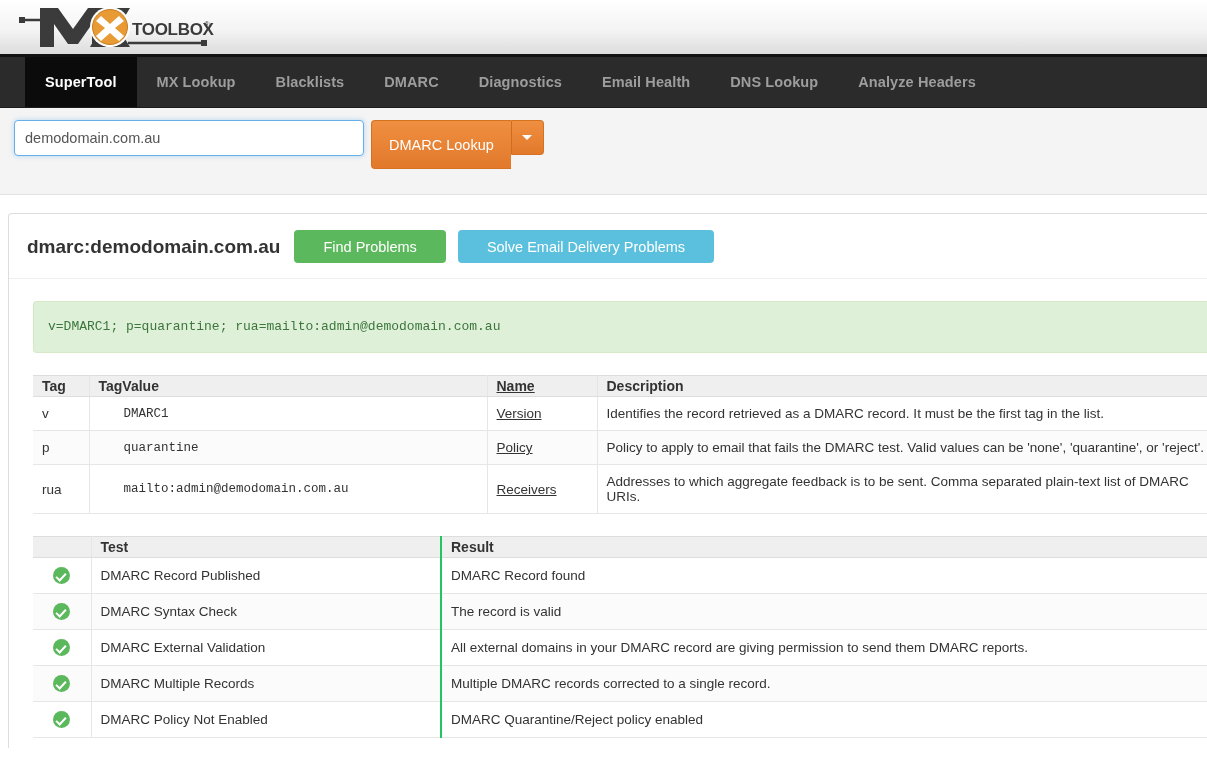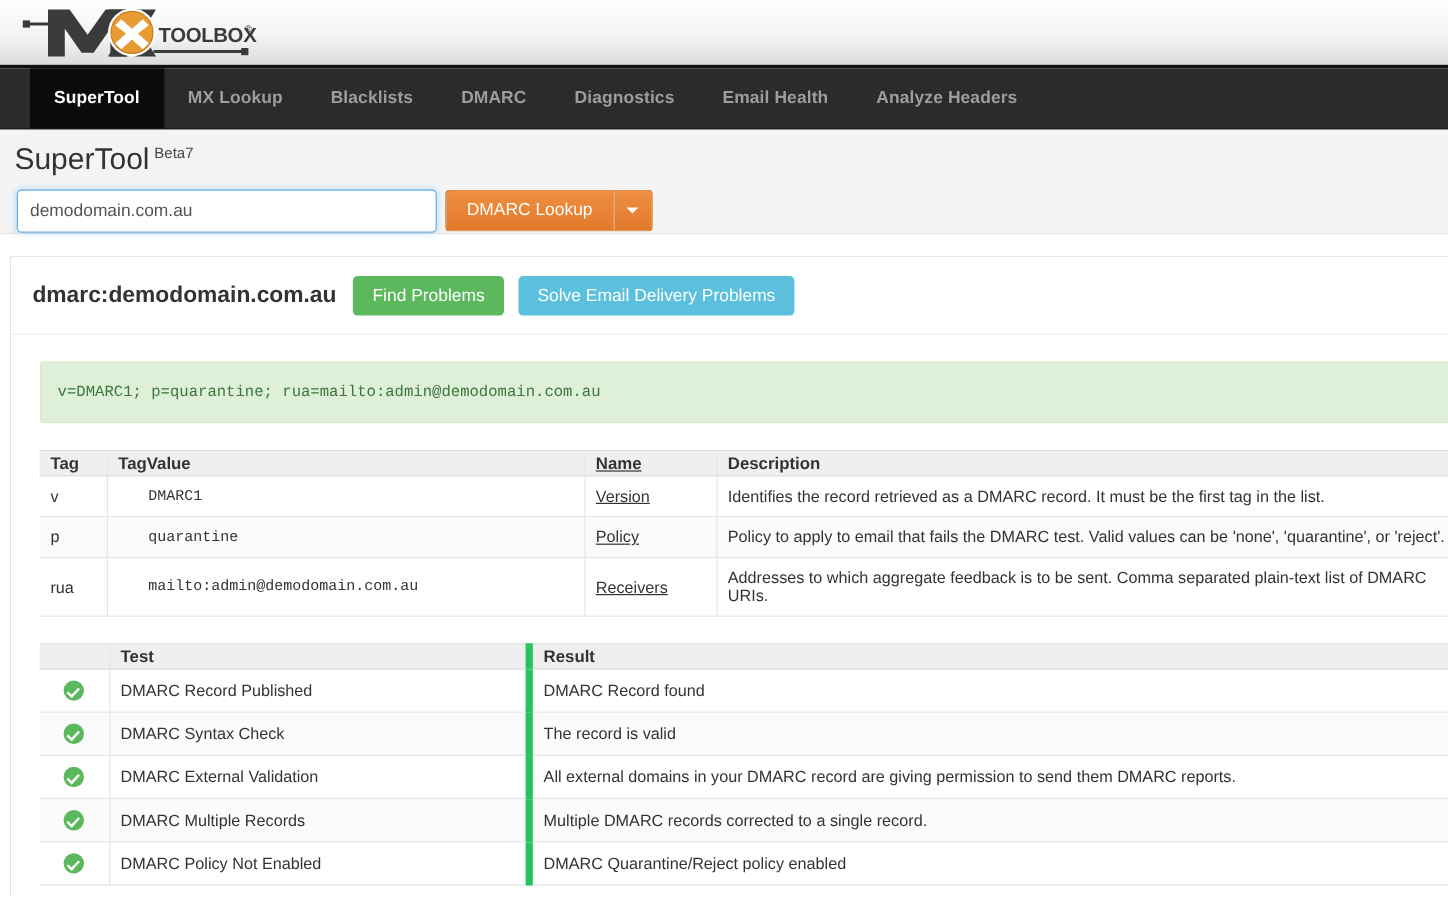--- a/index.html
+++ b/index.html
@@ -84,21 +84,21 @@
     color: #555;
     border: 1px solid #66afe9;
     border-radius: 4px;
     outline: none;
     background: #fff;
     box-shadow: 0 0 5px rgba(102,175,233,.45);
     font-family: "Liberation Sans", sans-serif;
   }
   .btn-group { display: flex; margin-left: 7px; }
   .btn-lookup {
-    height: 35px;
+    height: 49px;
     padding: 0 17px;
     background: linear-gradient(to bottom, #ef8f41 0%, #e2792b 100%);
     color: #ffffff;
     font-size: 14.5px;
     border: 1px solid #d4721f;
     border-right: none;
     border-radius: 4px 0 0 4px;
     cursor: pointer;
     font-family: "Liberation Sans", sans-serif;
   }
@@ -145,21 +145,21 @@
     margin-right: 14px;
     white-space: nowrap;
   }
   .btn-green, .btn-blue {
     border: none;
     border-radius: 4px;
     color: #ffffff;
     font-size: 14.5px;
     cursor: pointer;
     height: 33px;
-    padding: 0 16px;
+    padding: 0 29px;
     font-family: "Liberation Sans", sans-serif;
   }
   .btn-green { background: #5cb85c; margin-right: 12px; }
   .btn-blue  { background: #5bc0de; }
 
   .card-body { padding: 14px 0 10px 16px; }
 
   .record-box {
     background: #dff0d8;
     color: #3c763d;
@@ -202,21 +202,21 @@
   tbody tr:nth-child(even) { background: #fbfbfb; }
 
   .mono { font-family: "Liberation Mono", monospace; font-size: 12.5px; padding-left: 34px; }
 
   .tbl-tags td:nth-child(1), .tbl-tags th:nth-child(1) { width: 56px; border-right: 1px solid #e6e6e6; }
   .tbl-tags td:nth-child(2), .tbl-tags th:nth-child(2) { width: 398px; border-right: 1px solid #e6e6e6; margin-top: 11px; }
   .tbl-tags td:nth-child(3), .tbl-tags th:nth-child(3) { width: 110px; border-right: 1px solid #e6e6e6; text-decoration: underline; }
 
   .tbl-tests { margin-top: 22px; }
   .tbl-tests td:nth-child(1), .tbl-tests th:nth-child(1) { width: 58px; text-align: center; border-right: 1px solid #e6e6e6; }
-  .tbl-tests td:nth-child(2), .tbl-tests th:nth-child(2) { width: 350px; border-right: 6px solid #22c55e; }
+  .tbl-tests td:nth-child(2), .tbl-tests th:nth-child(2) { width: 350px; border-right: 2px solid #22c55e; }
   .tbl-tests thead th:first-child { background: #efefef; }
 
   .ok-icon {
     display: inline-block;
     width: 17px; height: 17px;
     border-radius: 50%;
     background: #5cb85c;
     position: relative;
     vertical-align: middle;
   }
@@ -273,28 +273,28 @@
   <div class="nav-item">
     <span>DMARC</span>
   </div>
   <div class="nav-item">
     <span>Diagnostics</span>
   </div>
   <div class="nav-item">
     <span>Email Health</span>
   </div>
   <div class="nav-item">
+    <span>DNS Lookup</span>
+  </div>
+  <div class="nav-item">
     <span>Analyze Headers</span>
   </div>
 </nav>
 
 <div class="searchband">
-  <h1 class="st-title">
-    <span>SuperTool</span><span class="st-beta">Beta7</span>
-  </h1>
   <div class="searchrow">
     <input class="search-input" type="text" value="demodomain.com.au" style="">
     <div class="btn-group">
       <button class="btn-lookup">DMARC Lookup</button>
       <div class="btn-caret">
         <span class="caret"></span>
       </div>
     </div>
   </div>
 </div>

